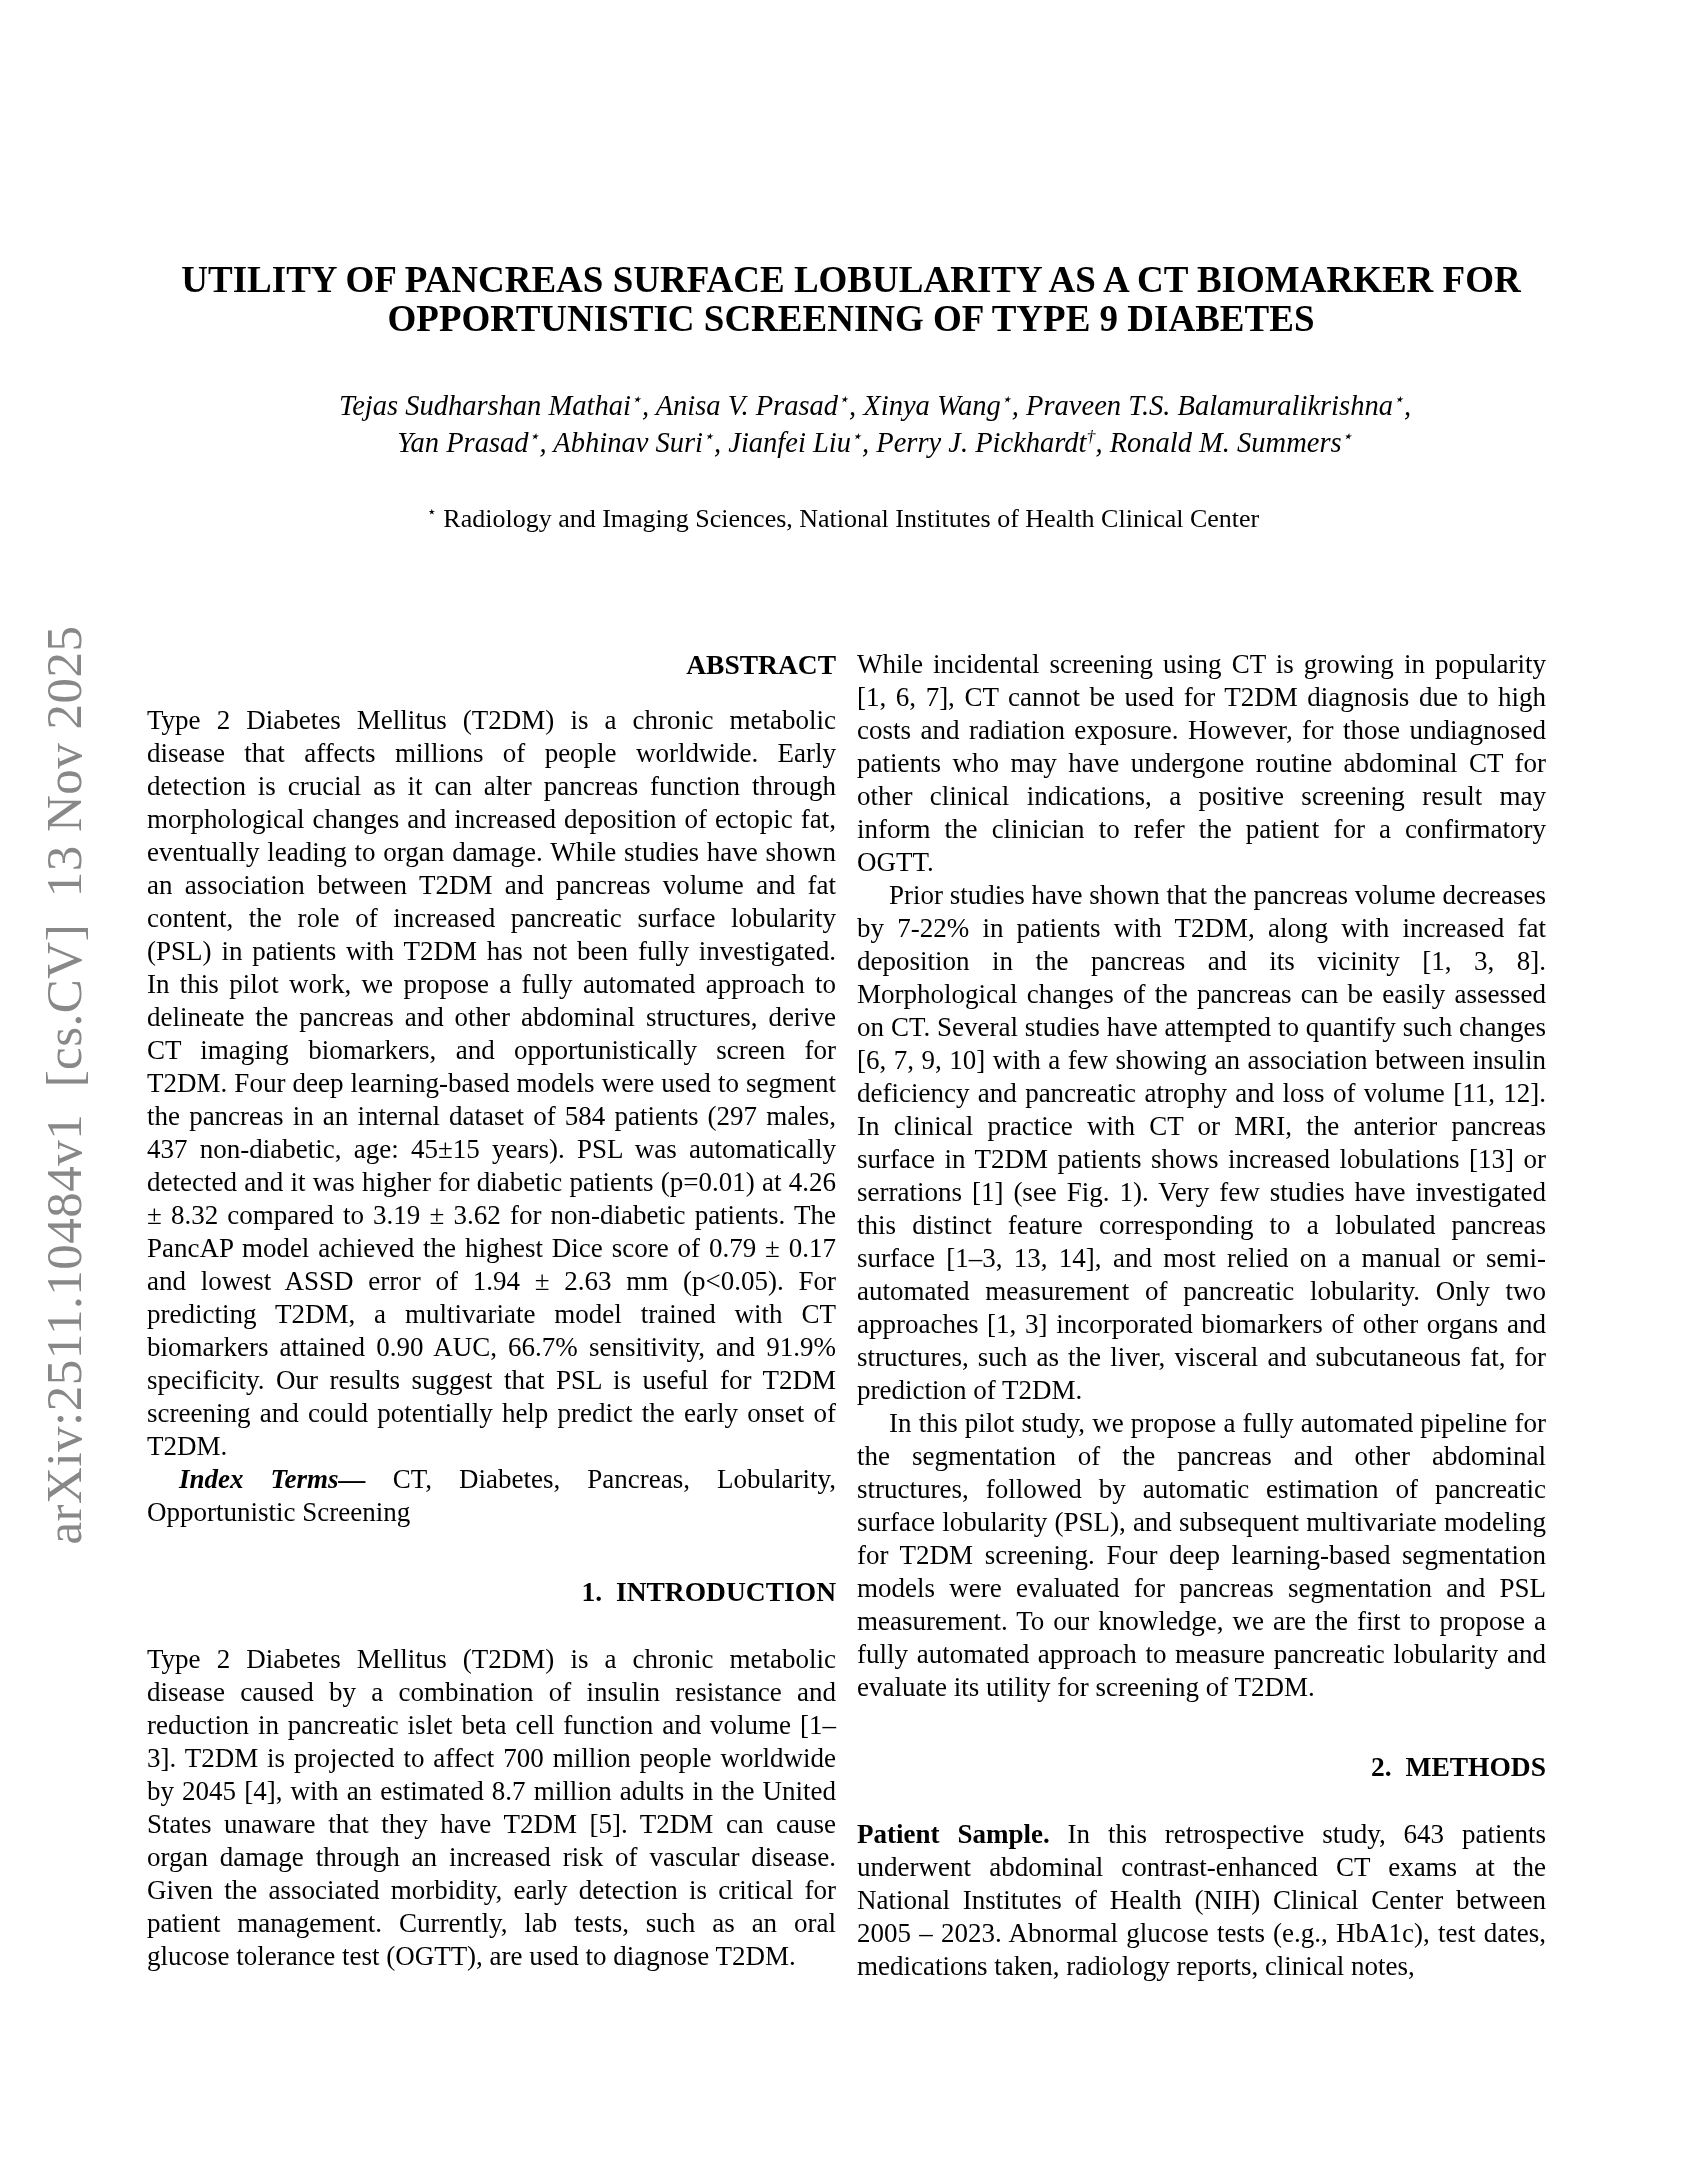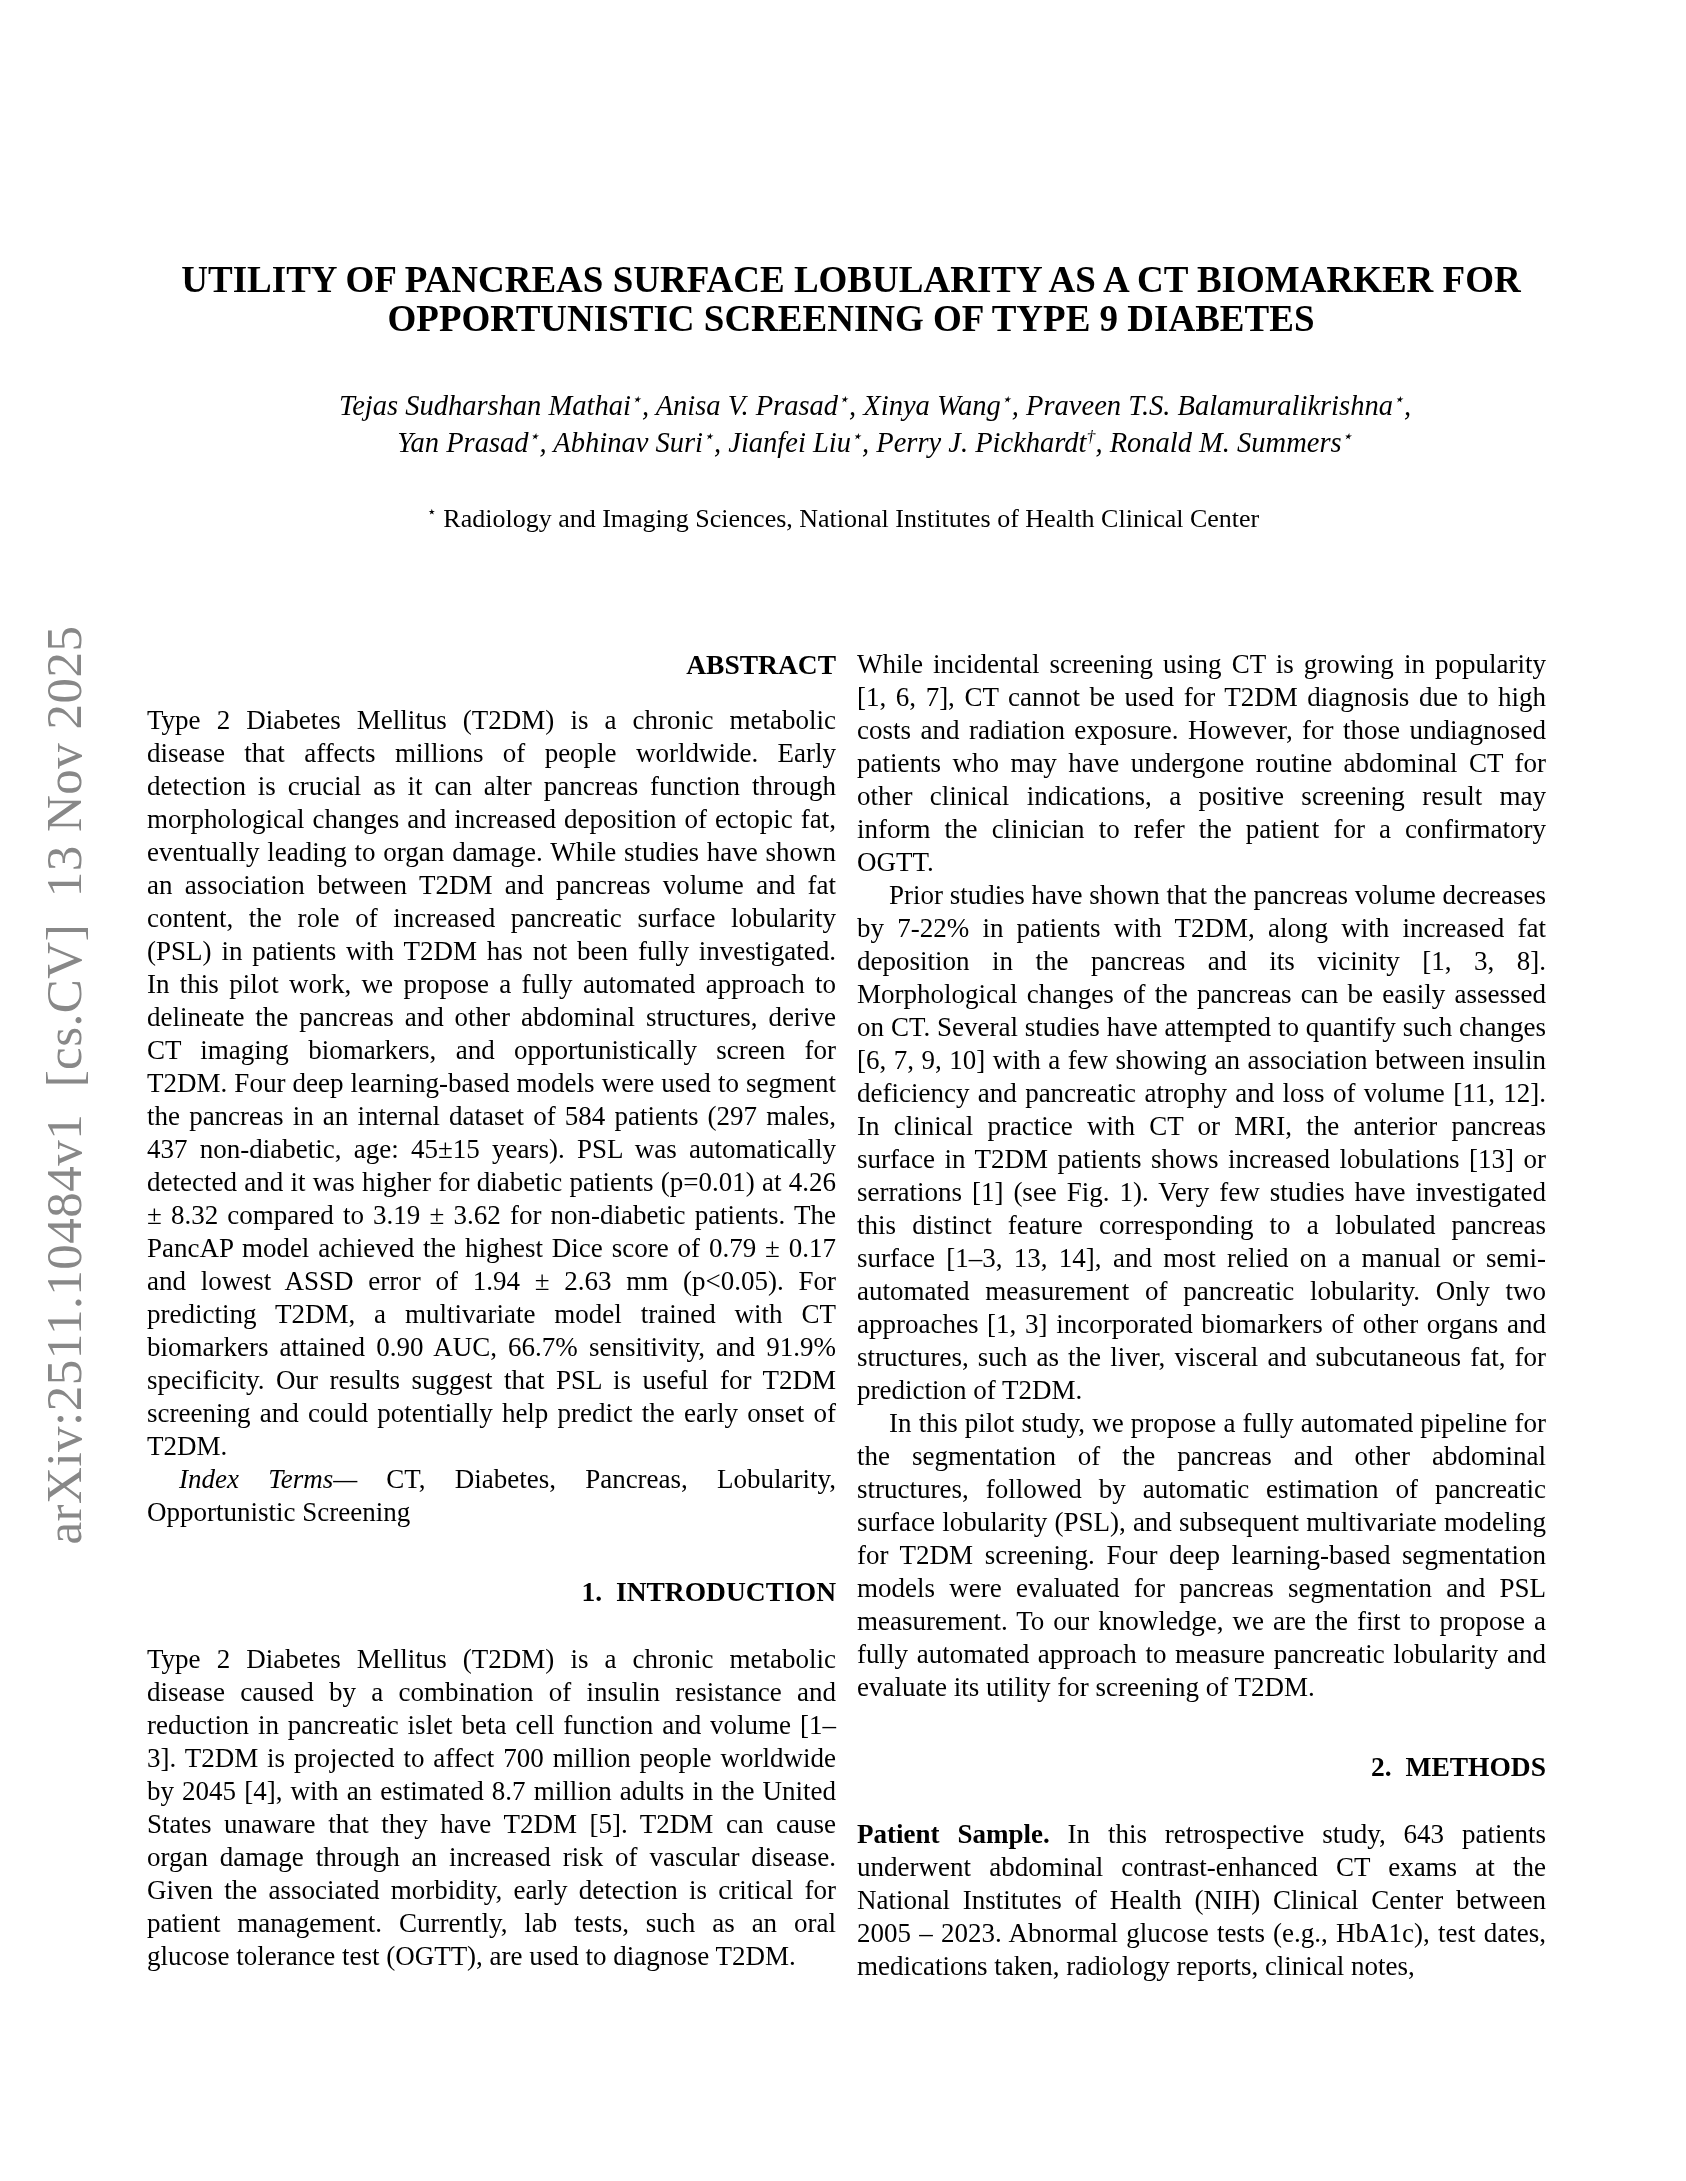--- a/index.html
+++ b/index.html
@@ -68,21 +68,21 @@
     font-weight: bold;
     text-align: right;
     line-height: 33px;
     margin: 0 0 23px 0;
     white-space: pre;
   }
   .section-heading { margin: 46px 0 35px 0; }
   p.para { margin: 0; }
   .indent { text-indent: 32px; }
   .index-terms { margin-top: 20px; }
-  .bi { font-weight: normal; font-style: italic; margin-top: 40px; }
+  .bi { font-weight: bold; font-style: italic; margin-top: 40px; }
   .b { font-weight: bold; }
 </style>
 </head>
 <body>
 
 <div class="page">
 
   <div class="watermark">arXiv:2511.10484v1  [cs.CV]  13 Nov 2025</div>
 
   <div class="title-block">

